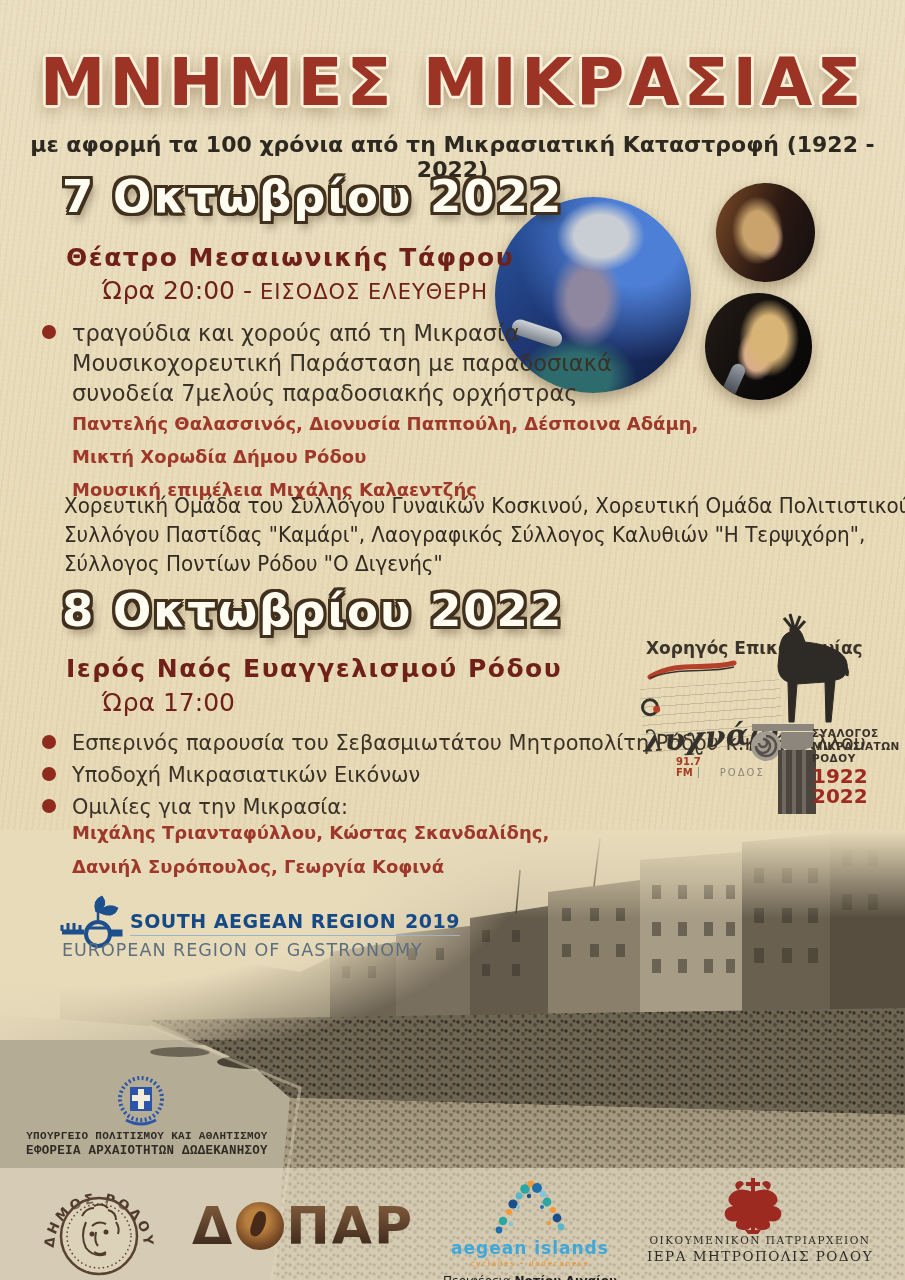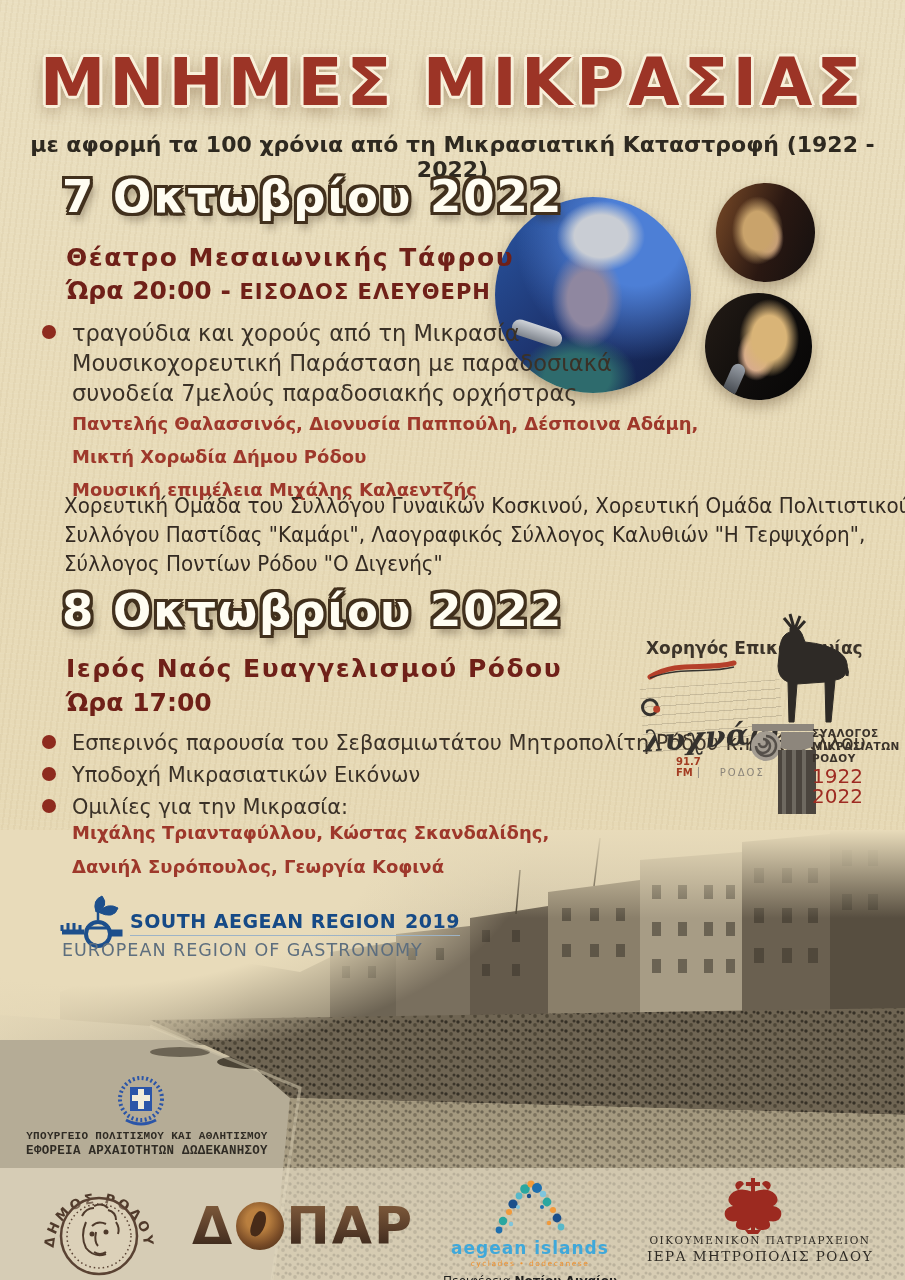--- a/index.html
+++ b/index.html
@@ -10,21 +10,21 @@
       repeating-linear-gradient(4deg, rgba(255,255,255,.06) 0 1px, rgba(0,0,0,0) 1px 5px),
       linear-gradient(180deg,#eadfc0 0%,#e8dbb8 40%,#e5d7b2 100%);}
   .abs{position:absolute;}
   
   .title{left:0;top:44px;width:905px;text-align:center;font-size:66px;font-weight:800;letter-spacing:4px;color:#9c3426;
     text-shadow:3px 0 0 #f8efd9,-3px 0 0 #f8efd9,0 3px 0 #f8efd9,0 -3px 0 #f8efd9,2px 2px 0 #f8efd9,-2px 2px 0 #f8efd9,2px -2px 0 #f8efd9,-2px -2px 0 #f8efd9,0 6px 16px rgba(92,55,20,.45);}
   .subtitle{left:0;top:132px;width:905px;text-align:center;font-size:22px;font-weight:700;color:#2e2920;}
   .date-h{font-size:45px;font-weight:800;letter-spacing:2px;color:#fffdf2;
     text-shadow:3px 0 0 #41301d,-3px 0 0 #41301d,0 3px 0 #41301d,0 -3px 0 #41301d,2px 2px 0 #41301d,-2px 2px 0 #41301d,2px -2px 0 #41301d,-2px -2px 0 #41301d,3px 3px 0 #41301d,-3px -3px 0 #41301d,-3px 3px 0 #41301d,3px -3px 0 #41301d,4px 7px 9px rgba(40,25,10,.4);}
   .venue{font-size:25px;font-weight:800;letter-spacing:1.5px;color:#6f2018;}
-  .timeln{font-size:25px;font-weight:700;color:#6f2018;}
+  .timeln{font-size:25px;font-weight:400;color:#6f2018;margin-left:36px;}
   .timeln .small{font-size:21px;letter-spacing:1px;}
   .dot{position:absolute;left:0;top:7px;width:14px;height:14px;border-radius:50%;background:#8e2b1e;}
   .btext{margin-left:30px;font-size:22.5px;color:#3a3127;line-height:30px;}
   .red-lines{font-size:18px;font-weight:700;color:#9e382b;line-height:33px;}
   .cond{display:inline-block;transform:scaleX(.95);transform-origin:0 50%;white-space:nowrap;}
   .groups{font-size:21px;color:#332a22;line-height:29px;}
   .ev2b{font-size:22px;color:#3a3127;}
   
   .circ{border-radius:50%;box-shadow:0 6px 14px rgba(70,45,20,.35);overflow:hidden;}
   .c-main{left:495px;top:197px;width:196px;height:196px;
@@ -52,21 +52,21 @@
   .sp-label{font-size:17px;font-weight:700;color:#3c342a;}
   .radio{width:140px;}
   .radio-script{font-family:"DejaVu Serif","Liberation Serif",serif;font-style:italic;font-size:30px;font-weight:700;color:#35322e;transform:rotate(-4deg);
     background:repeating-linear-gradient(180deg, rgba(125,115,95,.3) 0 1px, rgba(0,0,0,0) 1px 9px);}
   .radio-o{display:inline-block;width:12px;height:12px;border:3.5px solid #35322e;border-radius:50%;position:relative;margin-right:2px;}
   .radio-o:after{content:"";position:absolute;right:-4px;top:5px;width:7px;height:7px;border-radius:50%;background:#b5402a;}
   .radio-meta{font-size:10px;margin-top:2px;margin-left:34px;}
   .radio-meta .freq{color:#a33c22;font-weight:700;}
   .radio-meta .city{color:#8b857a;letter-spacing:2px;border-left:1px solid #9a9488;padding-left:21px;margin-left:5px;}
   .assoc-name{font-size:10.5px;font-weight:700;color:#3b332b;line-height:12.5px;letter-spacing:.5px;}
-  .assoc-years{font-size:20px;font-weight:400;color:#9e2b22;line-height:20px;}
+  .assoc-years{font-size:20px;font-weight:700;color:#9e2b22;line-height:20px;}
   
   .gast-l1{font-size:19px;font-weight:800;color:#164a86;letter-spacing:.5px;border-bottom:1px solid #9db3c6;padding-bottom:3px;}
   .gast-l1 .yr{margin-left:9px;}
   .gast-l2{font-size:17.5px;color:#5d6e7e;letter-spacing:1px;}
   
   .ministry-t{width:260px;text-align:center;color:#2f2b24;}
   .ministry-t .l1{font-size:11px;font-weight:700;letter-spacing:.3px;}
   .ministry-t .l2{font-size:12.5px;font-weight:800;letter-spacing:.3px;margin-top:2px;}
   .dopar{font-size:52px;font-weight:800;letter-spacing:2px;color:#553b28;
     background:linear-gradient(180deg,#8a6340 0%,#5a3e2a 55%,#2e1f15 100%);

